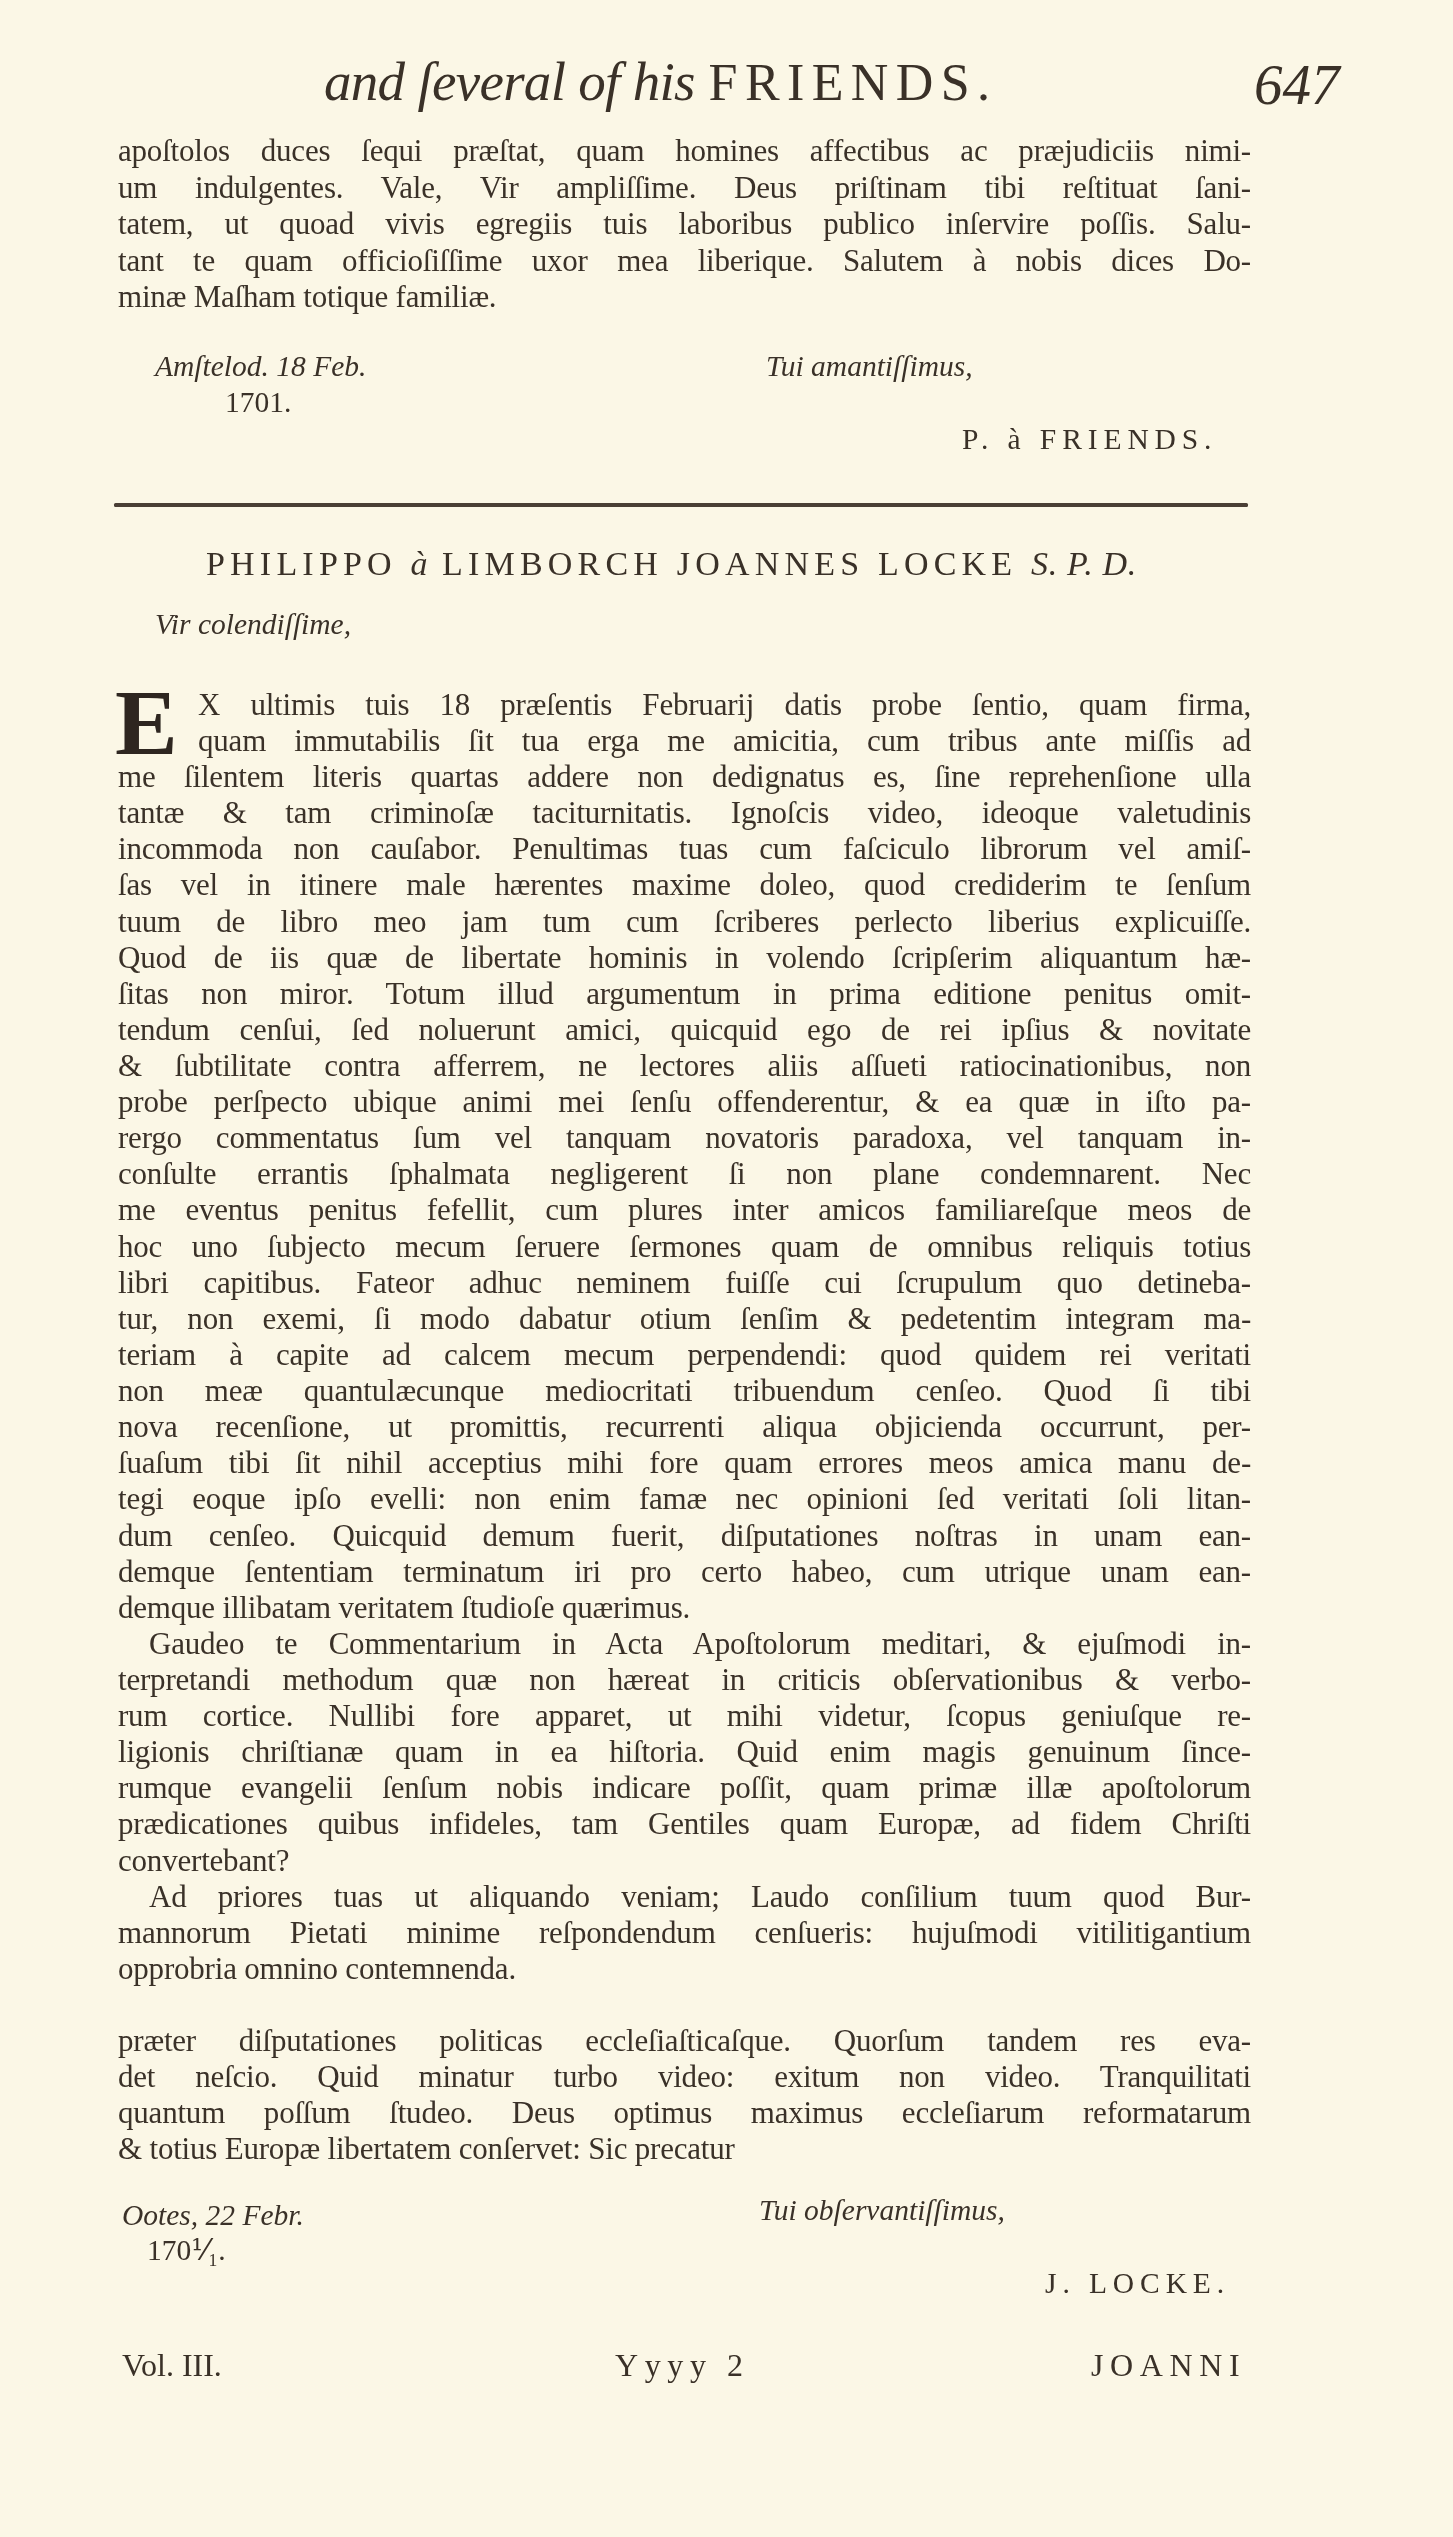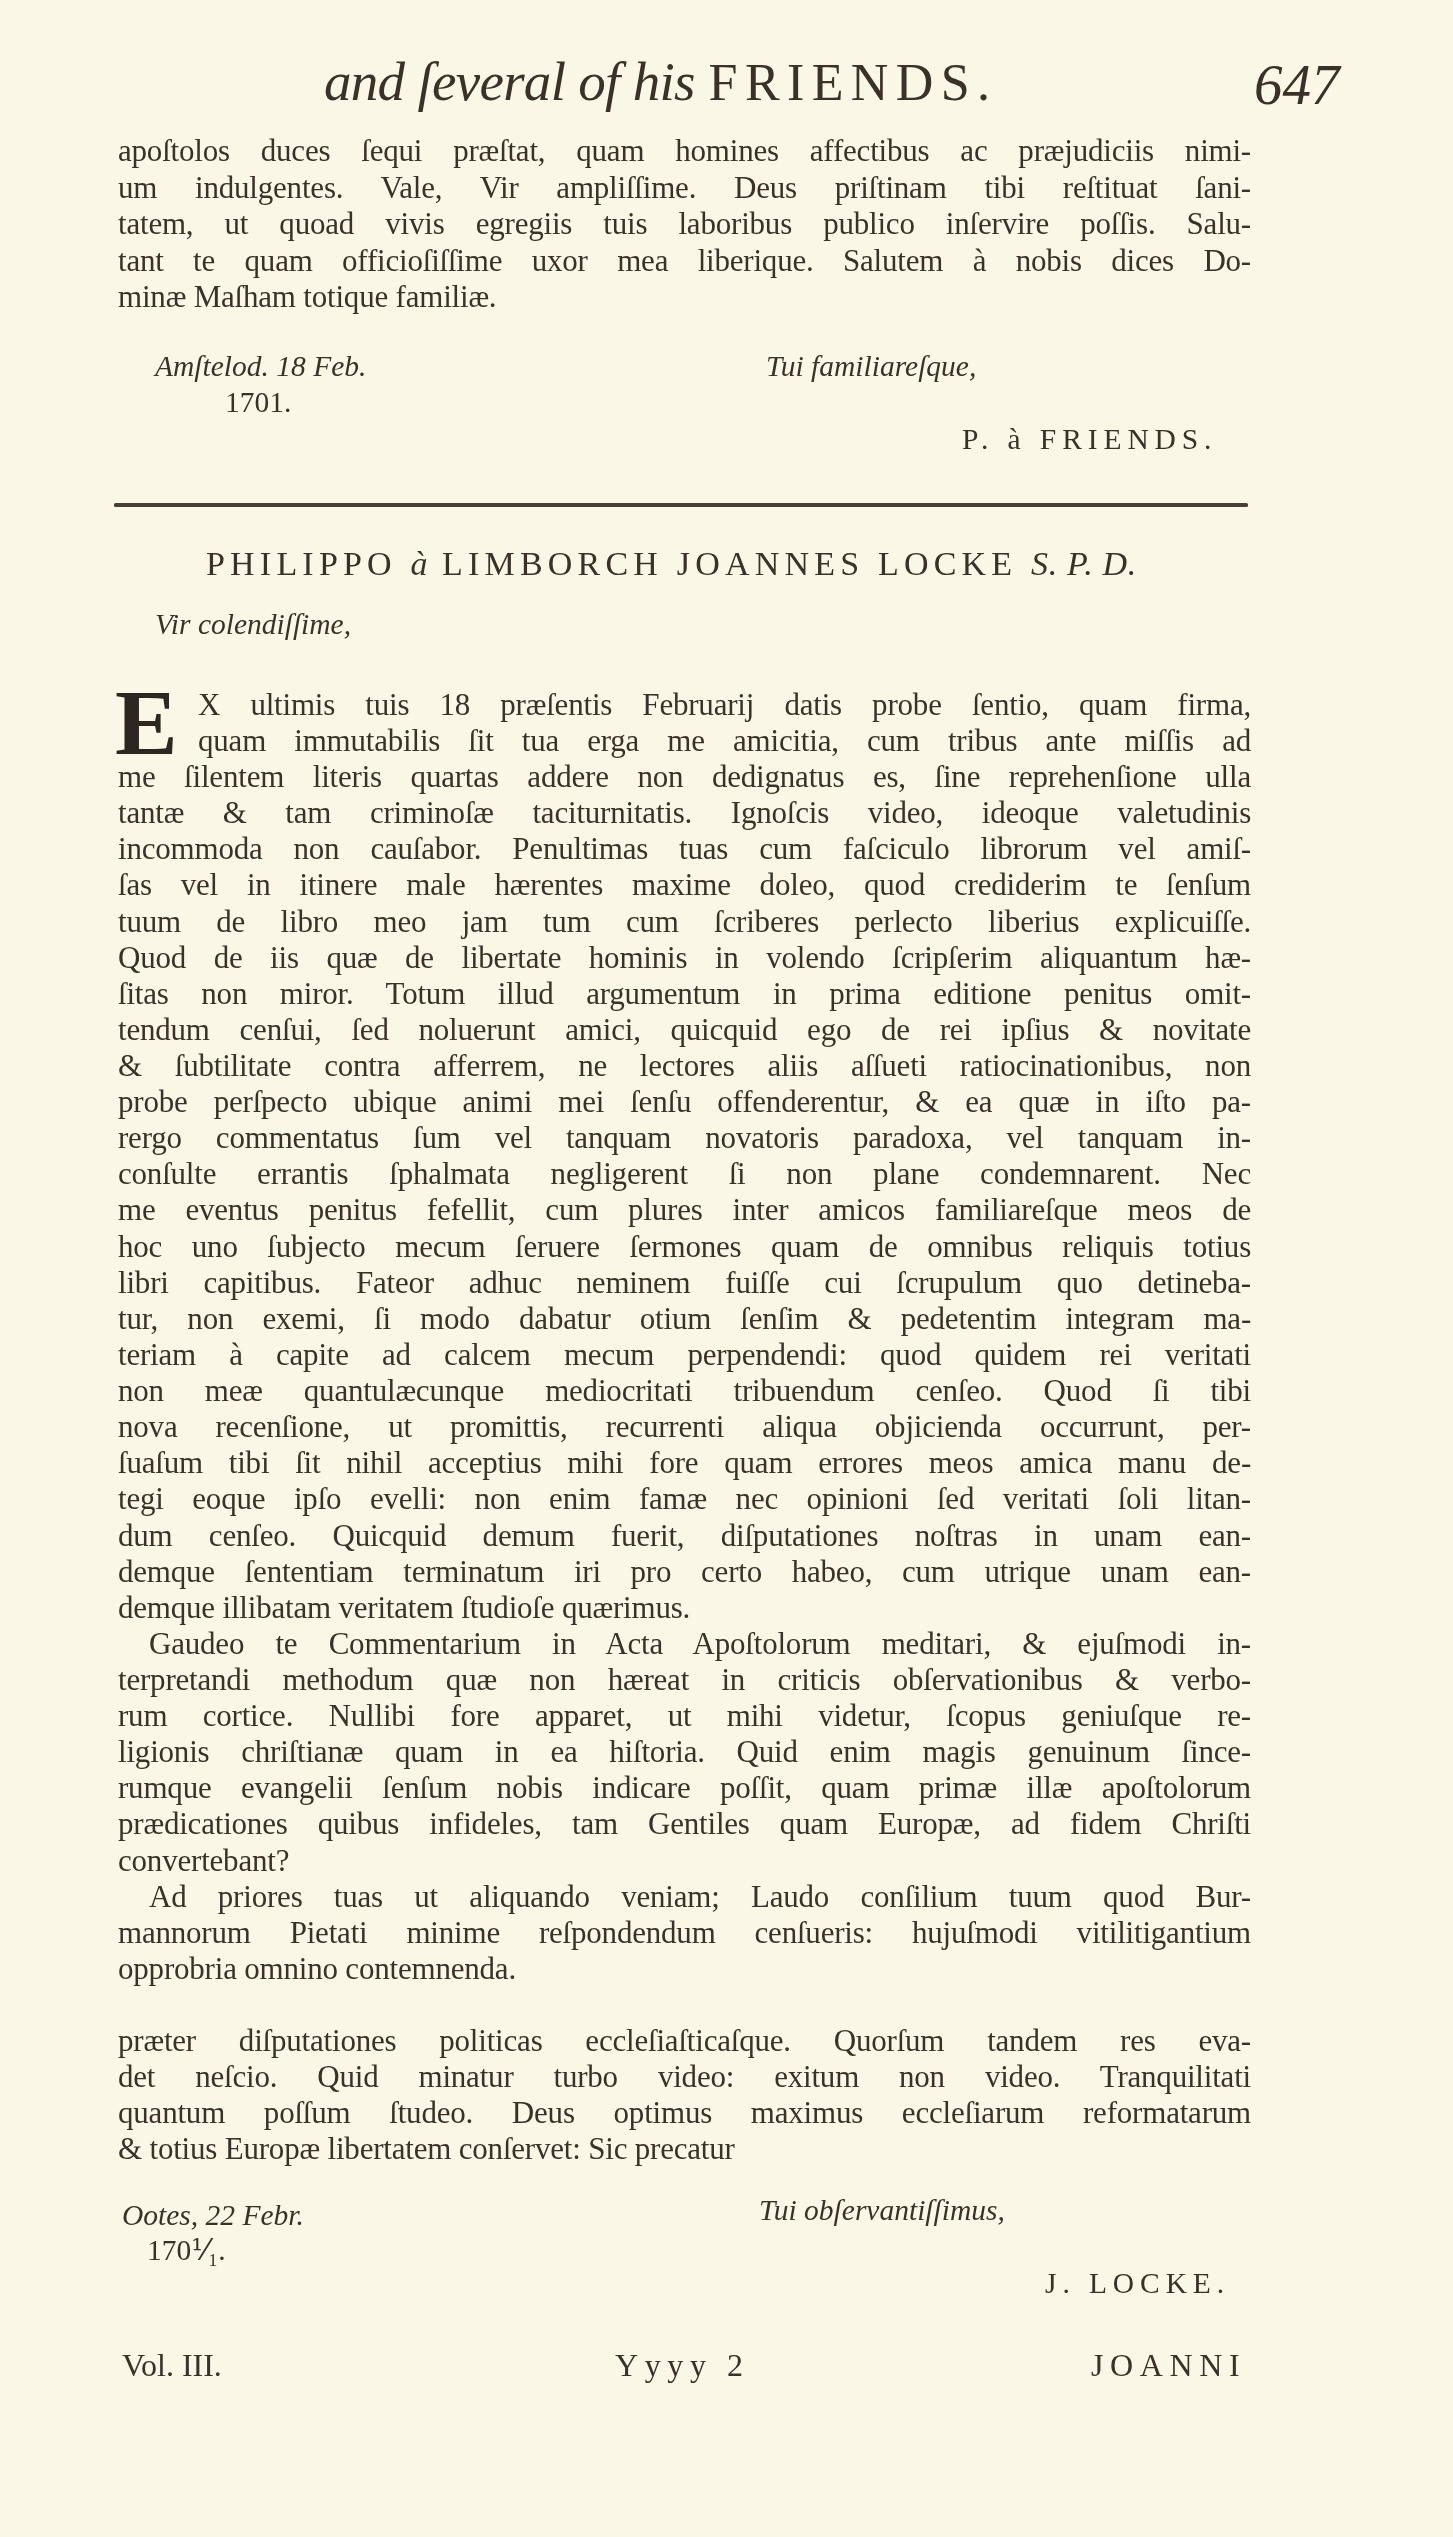--- a/index.html
+++ b/index.html
@@ -54,21 +54,21 @@
   <div class="abs folio">647</div>
 
   <div class="body-line" style="top:133px">apoſtolos duces ſequi præſtat, quam homines affectibus ac præjudiciis nimi-</div>
   <div class="body-line" style="top:170px">um indulgentes.   Vale, Vir ampliſſime.   Deus priſtinam tibi reſtituat ſani-</div>
   <div class="body-line" style="top:206px">tatem, ut quoad vivis egregiis tuis laboribus publico inſervire poſſis.   Salu-</div>
   <div class="body-line" style="top:243px">tant te quam officioſiſſime uxor mea liberique.  Salutem à nobis dices Do-</div>
   <div class="body-line last" style="top:279px">minæ Maſham totique familiæ.</div>
 
   <div class="abs sig it" style="left:155px; top:349px">Amſtelod. 18 Feb.</div>
   <div class="abs sig" style="left:225px; top:385px">1701.</div>
-  <div class="abs sig it" style="left:766px; top:349px">Tui familiareſque,</div>
+  <div class="abs sig it" style="left:766px; top:349px">Tui amantiſſimus,</div>
   <div class="abs sig sc-small" style="left:962px; top:422px">P. à FRIENDS.</div>
 
   <div class="rule"></div>
 
   <div class="abs heading">
     <span>PHILIPPO</span>
     <span class="it">à</span>
     <span>LIMBORCH JOANNES LOCKE</span>
     <span class="it">S. P. D.</span>
   </div>

